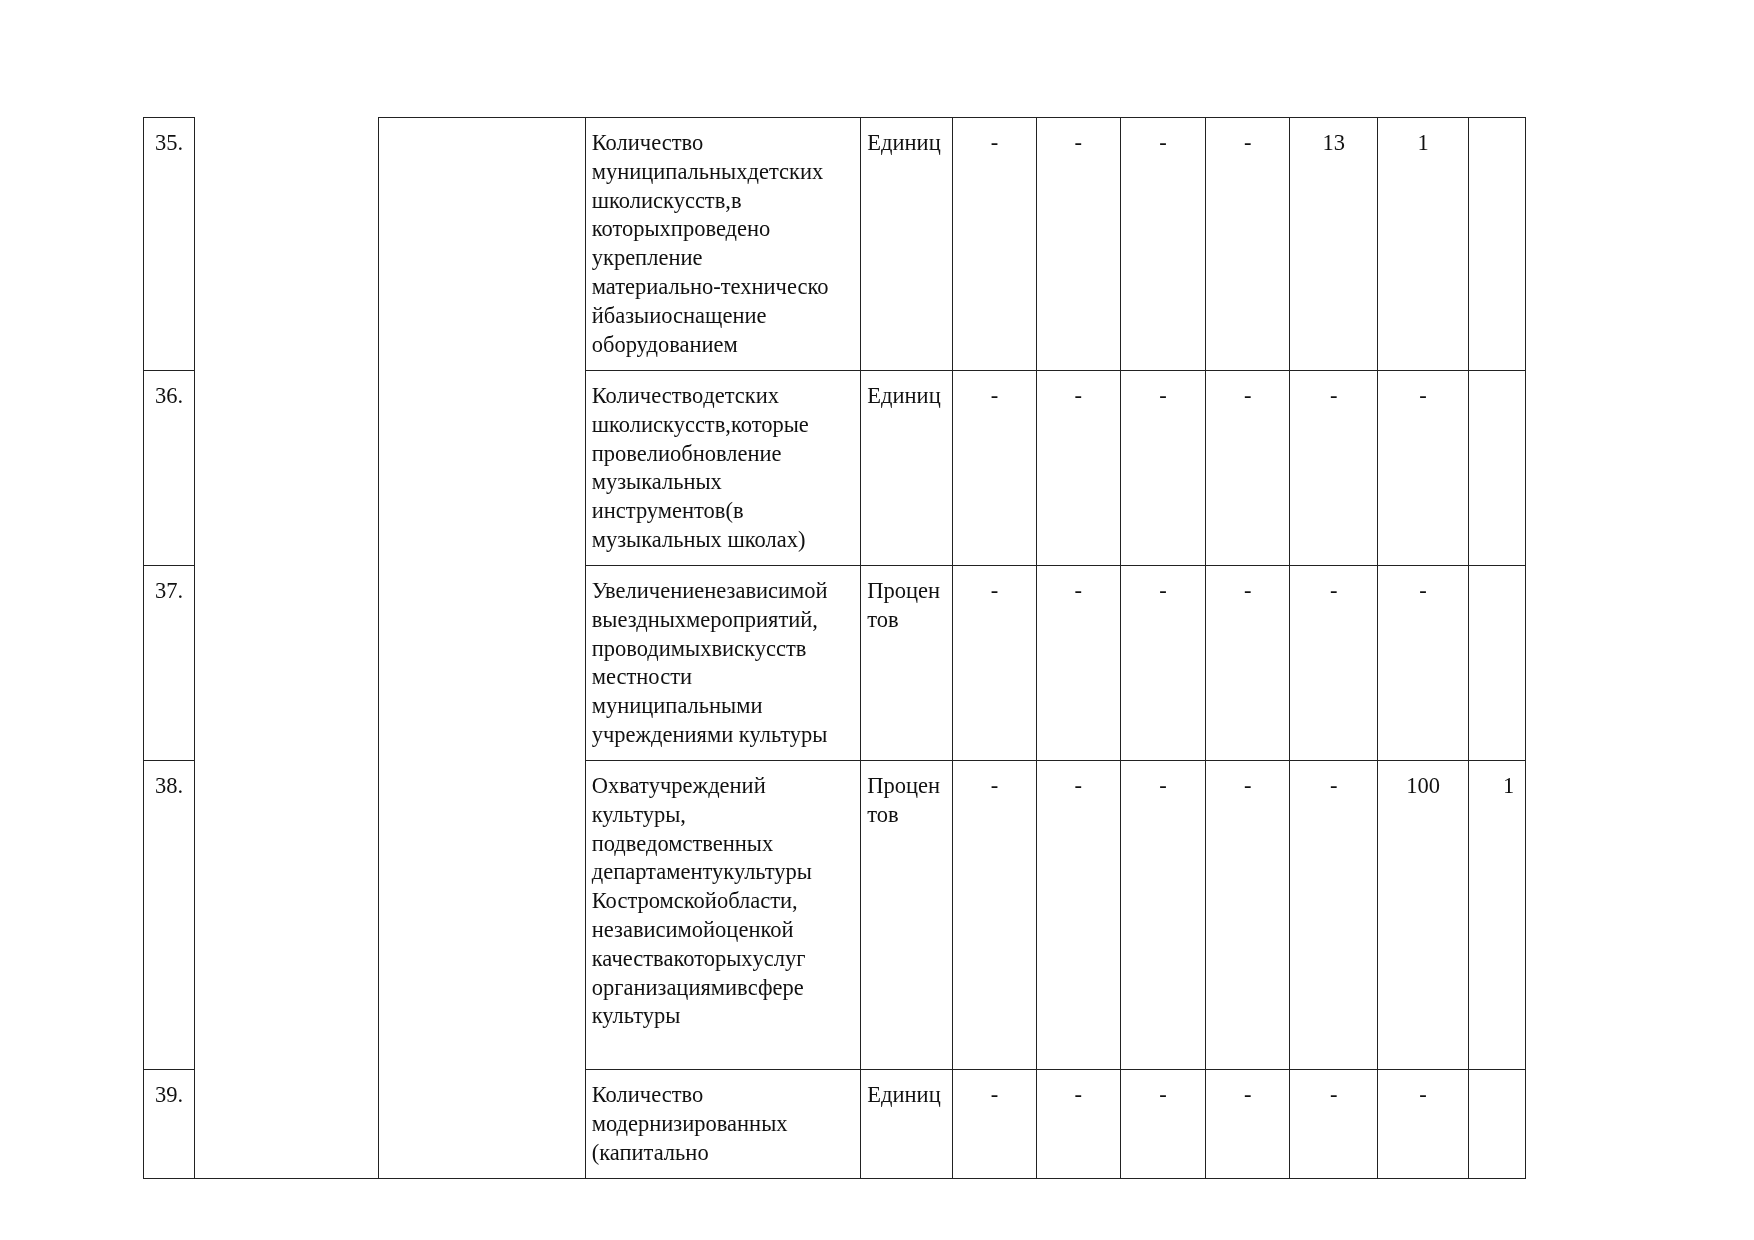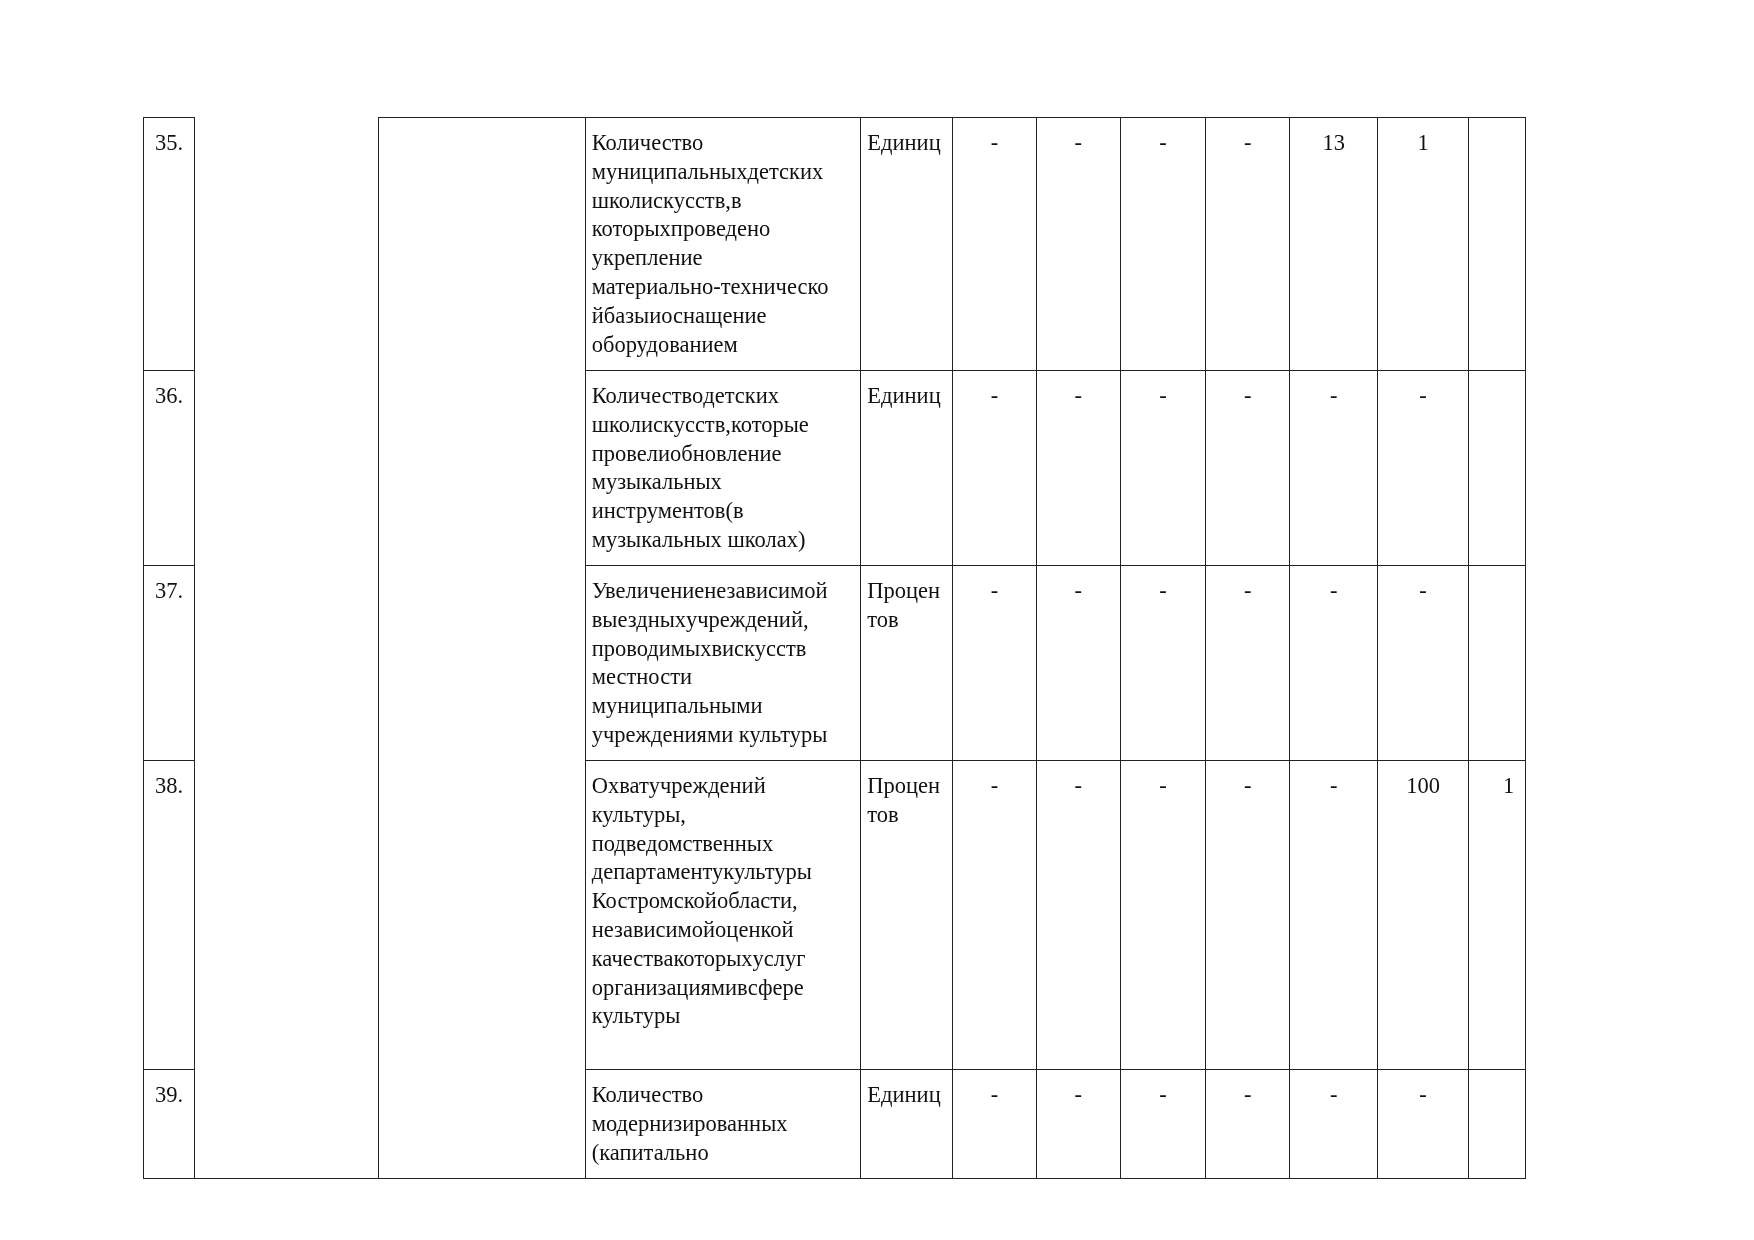--- a/index.html
+++ b/index.html
@@ -116,21 +116,21 @@
         <tr style="height: 195px;">
           <td class="num">37.</td>
           <td class="blank2"></td>
           <td class="desc">
             <span class="jl">
               <span>Увеличение</span>
               <span>независимой</span>
             </span>
             <span class="jl">
               <span>выездных</span>
-              <span>учреждений,</span>
+              <span>мероприятий,</span>
             </span>
             <span class="jl">
               <span>проводимых</span>
               <span>в</span>
               <span>искусств</span>
             </span>
             <span class="line">местности</span>
             <span class="line">муниципальными</span>
             <span class="line">учреждениями культуры</span>
           </td>

